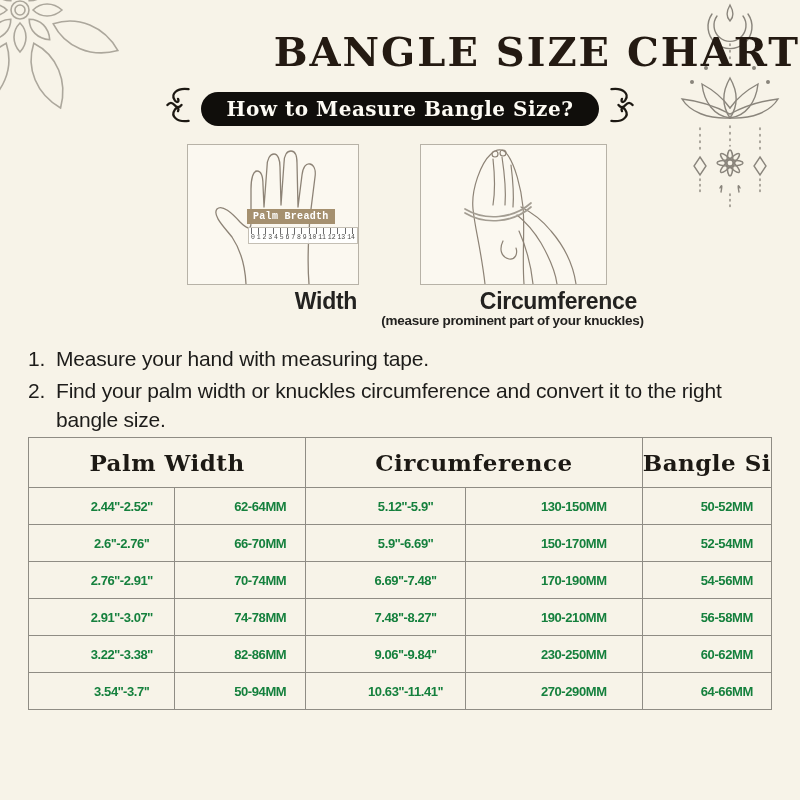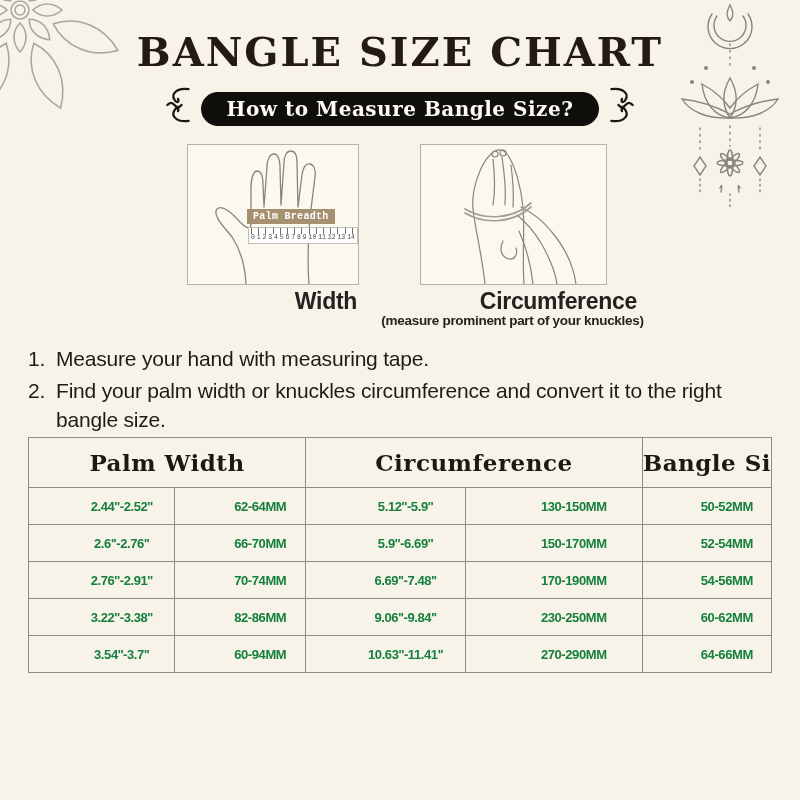--- a/index.html
+++ b/index.html
@@ -5,21 +5,21 @@
   html,body{margin:0;padding:0;}
   body{width:800px;height:800px;position:relative;overflow:hidden;
        font-family:"Liberation Sans",sans-serif;background:#f7f3e8;}
   .stage{position:absolute;inset:0;}
 
   
   .mandala{position:absolute;left:-62px;top:-66px;width:224px;height:224px;}
   .lotus-drop{position:absolute;left:665px;top:2px;width:130px;height:215px;}
 
   
-  .title{position:absolute;left:0;top:28px;width:100%;text-align:center;
+  .title{position:absolute;left:0;top:28px;width:100%;text-align:right;
          font-family:"DejaVu Serif",serif;font-weight:600;font-size:40px;
          letter-spacing:2px;color:#241a12;}
   .pill-row{position:absolute;left:0;top:86px;width:100%;height:40px;
             display:flex;justify-content:center;align-items:flex-end;gap:8px;}
   .pill{background:#100e0b;color:#fdfbf4;border-radius:18px;height:34px;
         display:flex;align-items:center;padding:0 26px;
         font-family:"DejaVu Serif",serif;font-weight:700;font-size:20px;letter-spacing:.5px;}
   .squiggle{width:30px;height:42px;}
 
   
@@ -249,29 +249,36 @@
           <td>52-54MM</td>
         </tr>
         <tr>
           <td>2.76''-2.91''</td>
           <td>70-74MM</td>
           <td>6.69''-7.48''</td>
           <td>170-190MM</td>
           <td>54-56MM</td>
         </tr>
         <tr>
+          <td>2.91''-3.07''</td>
+          <td>74-78MM</td>
+          <td>7.48''-8.27''</td>
+          <td>190-210MM</td>
+          <td>56-58MM</td>
+        </tr>
+        <tr>
           <td>3.22''-3.38''</td>
           <td>82-86MM</td>
           <td>9.06''-9.84''</td>
           <td>230-250MM</td>
           <td>60-62MM</td>
         </tr>
         <tr>
           <td>3.54''-3.7''</td>
-          <td>60-94MM</td>
+          <td>50-94MM</td>
           <td>10.63''-11.41''</td>
           <td>270-290MM</td>
           <td>64-66MM</td>
         </tr>
       </tbody>
   </table>
 
 </div>
 
 </body></html>

